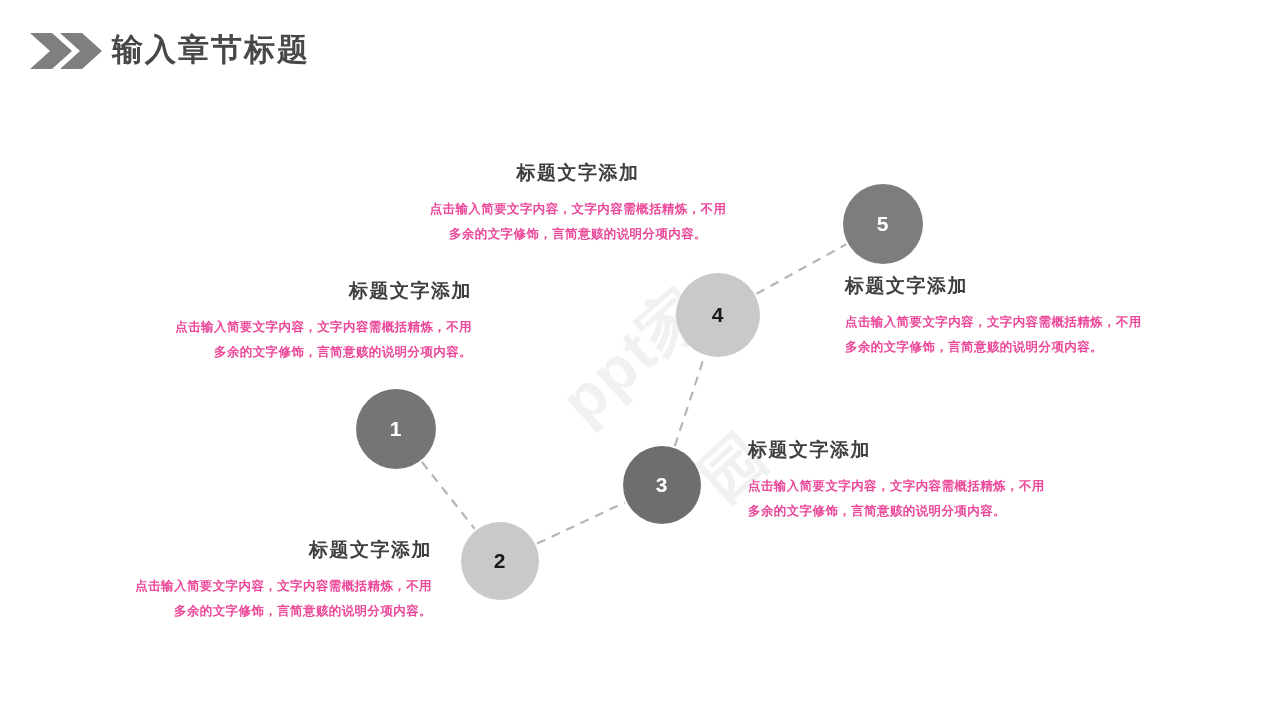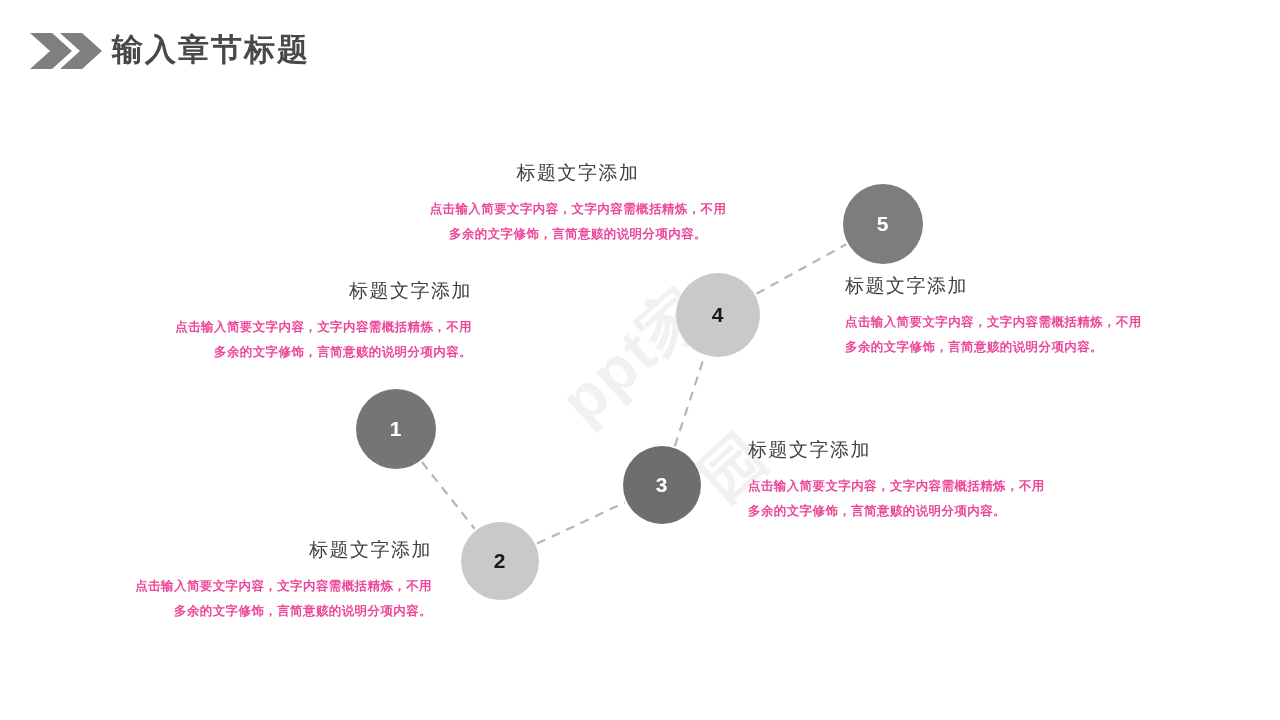--- a/index.html
+++ b/index.html
@@ -86,21 +86,21 @@
     font-weight: bold;
     letter-spacing: 1px;
   }
 
   
   .block {
     position: absolute;
   }
   .block-title {
     font-size: 19px;
-    font-weight: normal;
+    font-weight: bold;
     color: #3f3f42;
     letter-spacing: 1.5px;
     line-height: 26px;
     margin-bottom: 11px;
     white-space: nowrap;
   }
   .block-body {
     font-size: 12.5px;
     font-weight: bold;
     color: #ec4899;

